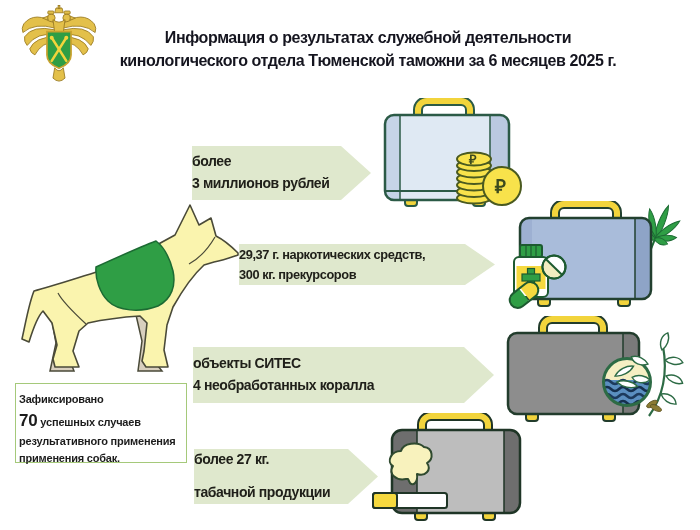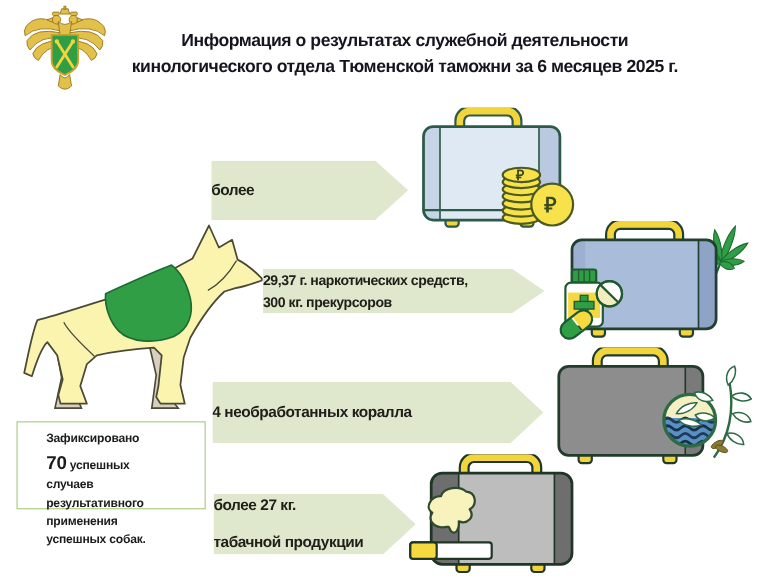--- a/index.html
+++ b/index.html
@@ -27,21 +27,21 @@
   #case-money{left:381px;top:98px;width:145px;height:112px;}
   #case-drugs{left:498px;top:201px;width:190px;height:114px;}
   #case-cites{left:503px;top:316px;width:182px;height:110px;}
   #case-tobacco{left:370px;top:413px;width:178px;height:118px;}
 
   
   #dog{position:absolute;left:16px;top:203px;width:226px;height:176px;}
 
   
   #info-box{position:absolute;left:15px;top:383px;width:172px;height:80px;box-sizing:border-box;
-            background:#fff;border:1.5px solid #a5c97a;padding:7px 26px;
+            background:#fff;border:1.5px solid #a5c97a;padding:7px 3px;
             font-size:11px;line-height:1.5;font-weight:600;color:#1c1c1c;letter-spacing:-0.2px;}
   #info-box .big{font-size:17px;font-weight:700;}
   .coin-sign{font-family:"Liberation Sans",sans-serif;font-weight:700;fill:#3c4a1e;}
 </style>
 </head>
 <body>
 
 <div id="page">
 
   <svg id="logo" viewBox="0 0 100 100">
@@ -82,26 +82,28 @@
     <circle cx="58.5" cy="38" r="2.3" fill="#f2d43c"></circle>
   </svg>
 
   <div id="title">
     <div>Информация о результатах служебной деятельности</div>
     <div>кинологического отдела Тюменской таможни за 6 месяцев 2025 г.</div>
   </div>
 
   <div class="banner" id="banner-1">
     <span class="ln">более</span>
+    <span class="ln">3 миллионов рублей</span>
   </div>
   <div class="banner" id="banner-2">
     <span class="ln">29,37 г. наркотических средств,</span>
     <span class="ln">300 кг. прекурсоров</span>
   </div>
   <div class="banner" id="banner-3">
+    <span class="ln">объекты СИТЕС</span>
     <span class="ln">4 необработанных коралла</span>
   </div>
   <div class="banner" id="banner-4">
     <span class="ln">более 27 кг.</span>
     <span class="ln">табачной продукции</span>
   </div>
 
   <svg class="case" id="case-money" viewBox="0 0 145 112">
     <defs>
         <clipPath id="clip1">
@@ -287,16 +289,16 @@
     <path d="M199,34 C192,46 184,55 173,61" fill="none" stroke="#4a4a38" stroke-width="1.2"></path>
 
     <path d="M80,64 C102,54 124,44 140,38 C148,44 154,56 157,68
          C160,82 156,96 142,103 C124,110 102,108 92,98 C84,90 79,76 80,64 Z" fill="#2f9e45" stroke="#1c6b33" stroke-width="1.5"></path>
   </svg>
 
   <div id="info-box">
     <span>Зафиксировано</span><br>
     <span class="big">70</span><span> успешных случаев</span><br>
     <span>результативного применения</span><br>
-    <span>успешных собак.</span>
+    <span>применения собак.</span>
   </div>
 
 </div>
 
 </body></html>

